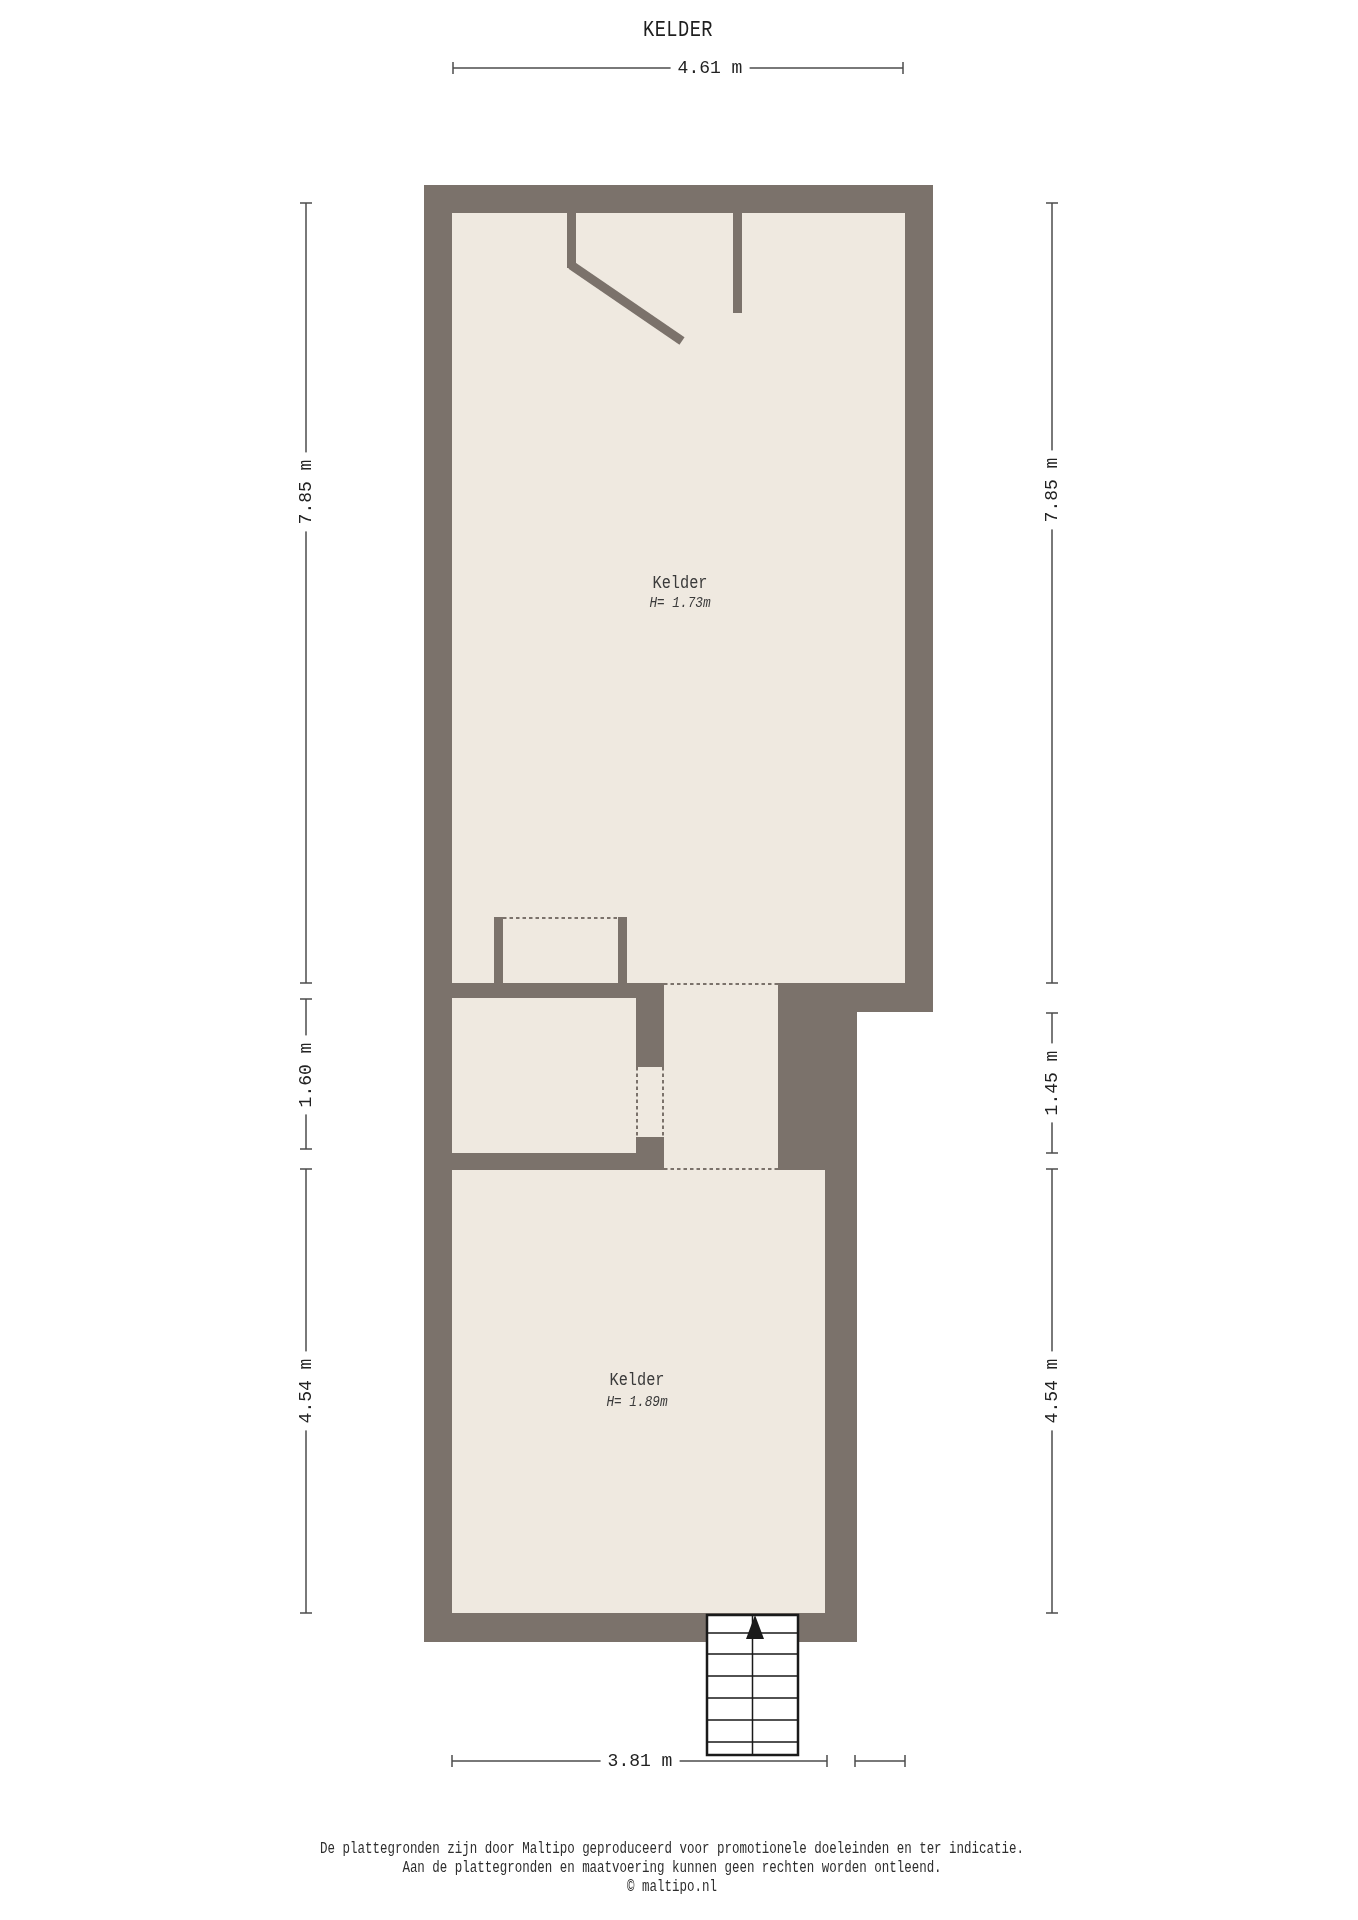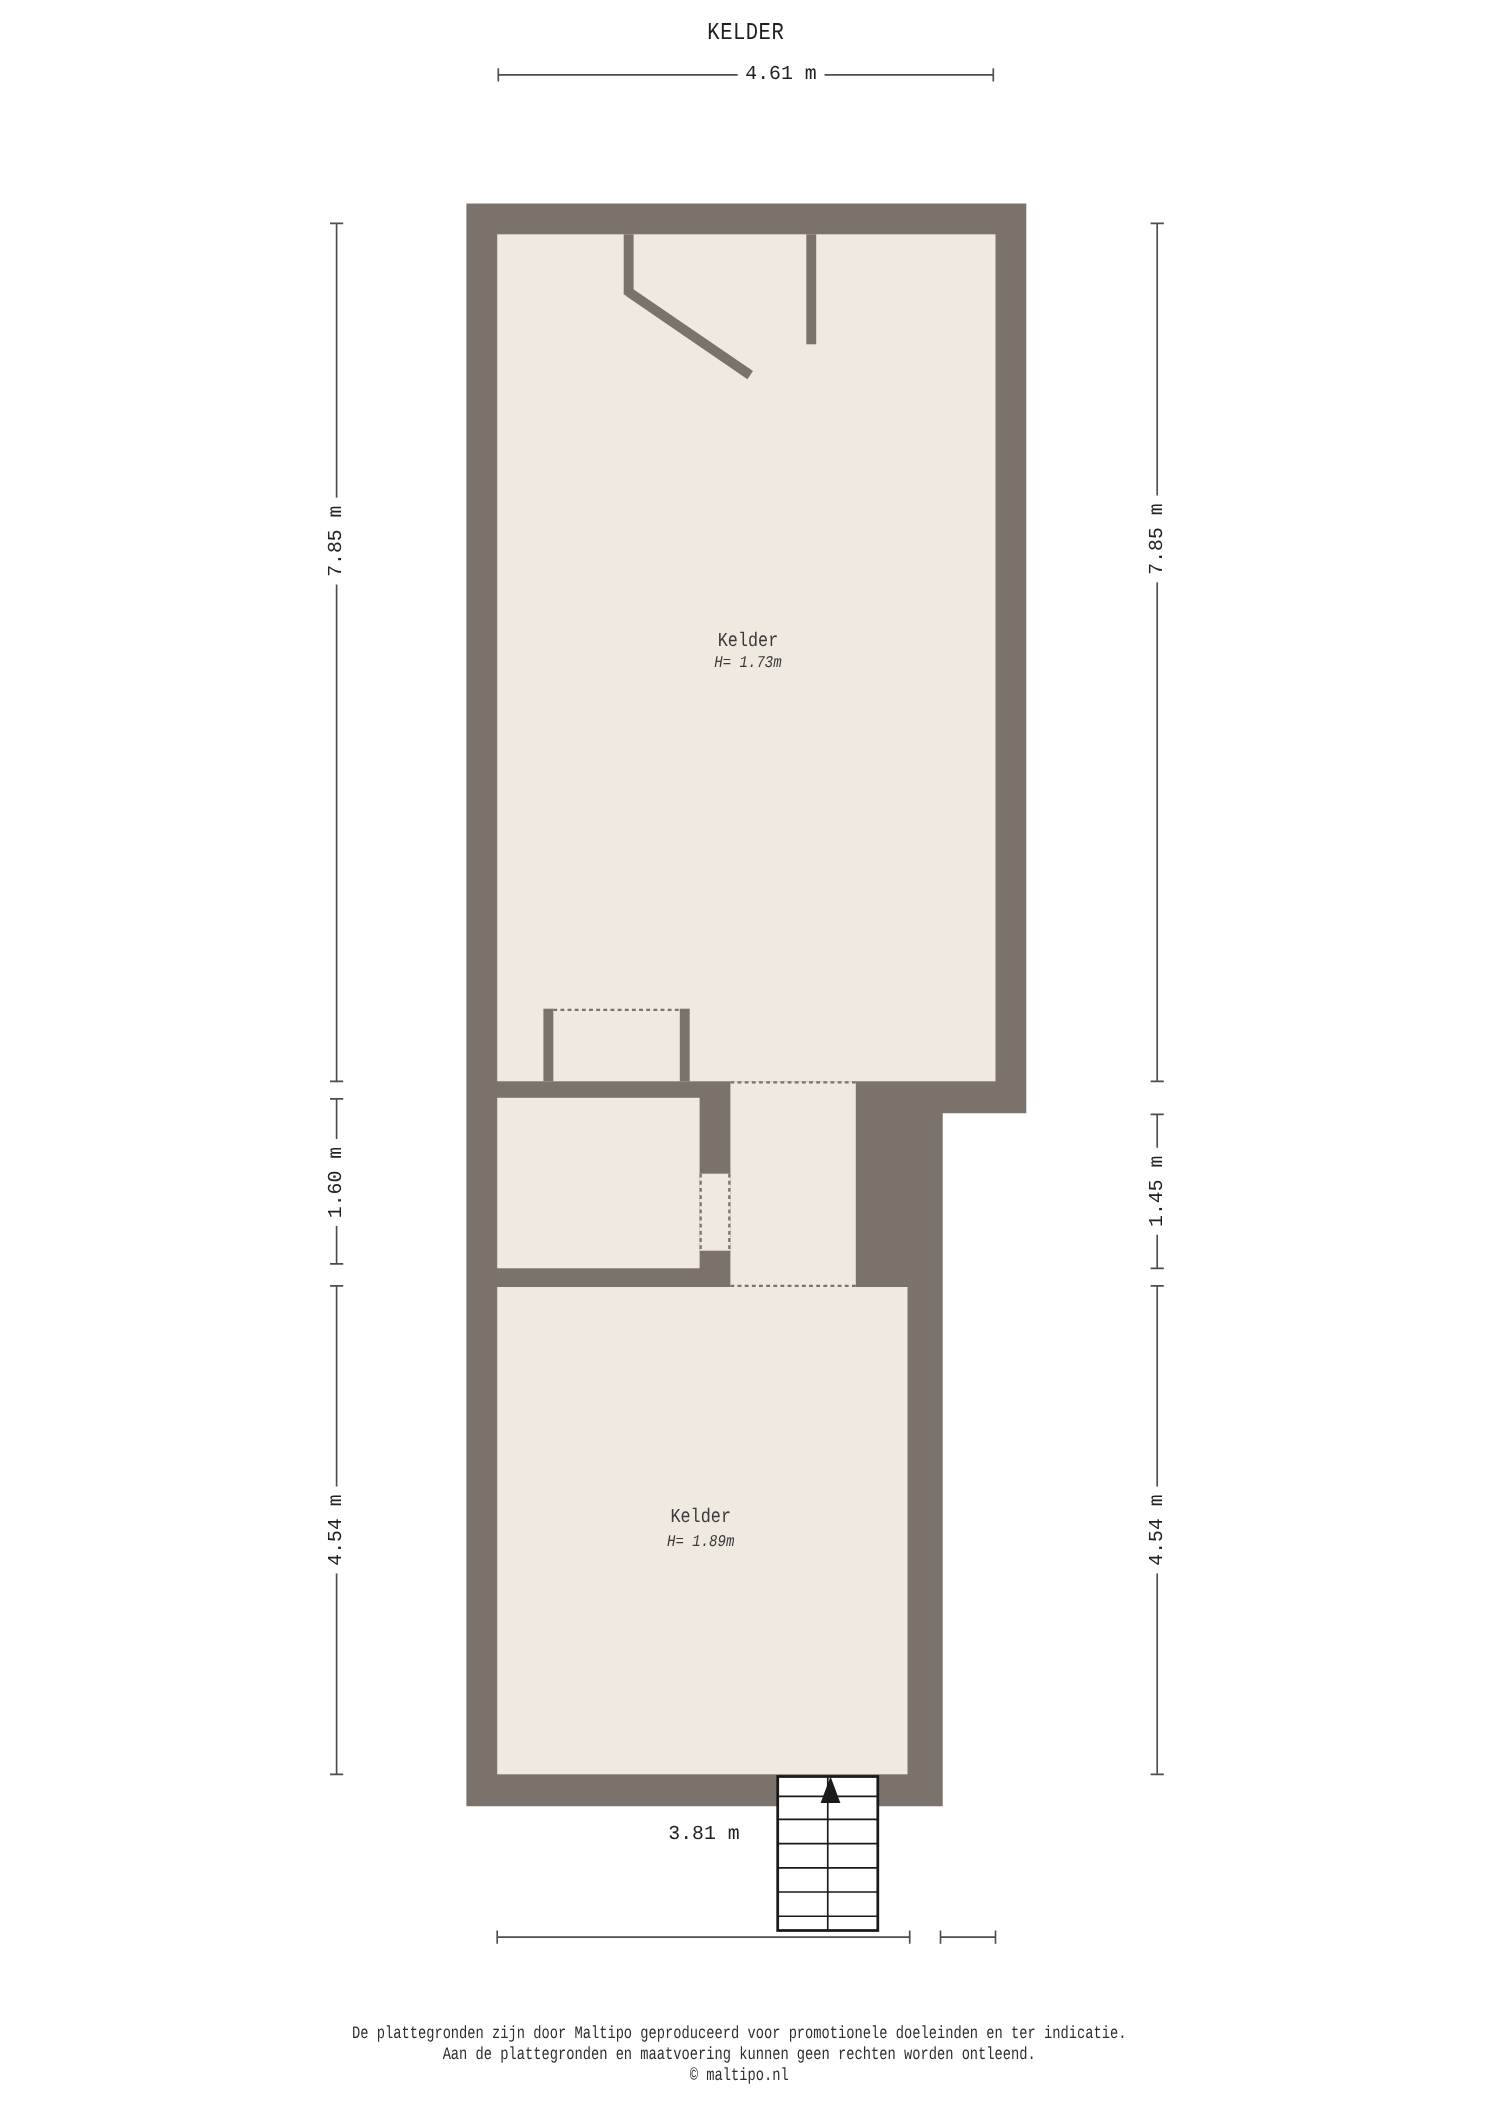--- a/index.html
+++ b/index.html
@@ -116,21 +116,21 @@
 
   <div class="lbl title" style="left:678px;top:30px;">KELDER</div>
 
   <div class="lbl dim-lbl" style="left:678px;top:68px;margin-left:32px;">4.61 m</div>
   <div class="lbl dim-lbl vert" style="left:306px;top:492px;">7.85 m</div>
   <div class="lbl dim-lbl vert" style="left:306px;top:1075px;">1.60 m</div>
   <div class="lbl dim-lbl vert" style="left:306px;top:1391px;">4.54 m</div>
   <div class="lbl dim-lbl vert" style="left:1052px;top:490px;">7.85 m</div>
   <div class="lbl dim-lbl vert" style="left:1052px;top:1083px;">1.45 m</div>
   <div class="lbl dim-lbl vert" style="left:1052px;top:1391px;">4.54 m</div>
-  <div class="lbl dim-lbl" style="left:640px;top:1668px;">3.81 m</div>
+  <div class="lbl dim-lbl" style="left:640px;top:1761px;">3.81 m</div>
 
   <div class="lbl room-name" style="left:680px;top:583px;">Kelder</div>
   <div class="lbl room-h" style="left:680px;top:603px;">H= 1.73m</div>
   <div class="lbl room-name" style="left:637px;top:1380px;">Kelder</div>
   <div class="lbl room-h" style="left:637px;top:1402px;">H= 1.89m</div>
 
   <div class="lbl footer-line" style="left:672px;top:1849px;">De plattegronden zijn door Maltipo geproduceerd voor promotionele doeleinden en ter indicatie.</div>
   <div class="lbl footer-line" style="left:672px;top:1868px;">Aan de plattegronden en maatvoering kunnen geen rechten worden ontleend.</div>
   <div class="lbl footer-line" style="left:672px;top:1887px;">© maltipo.nl</div>
 

